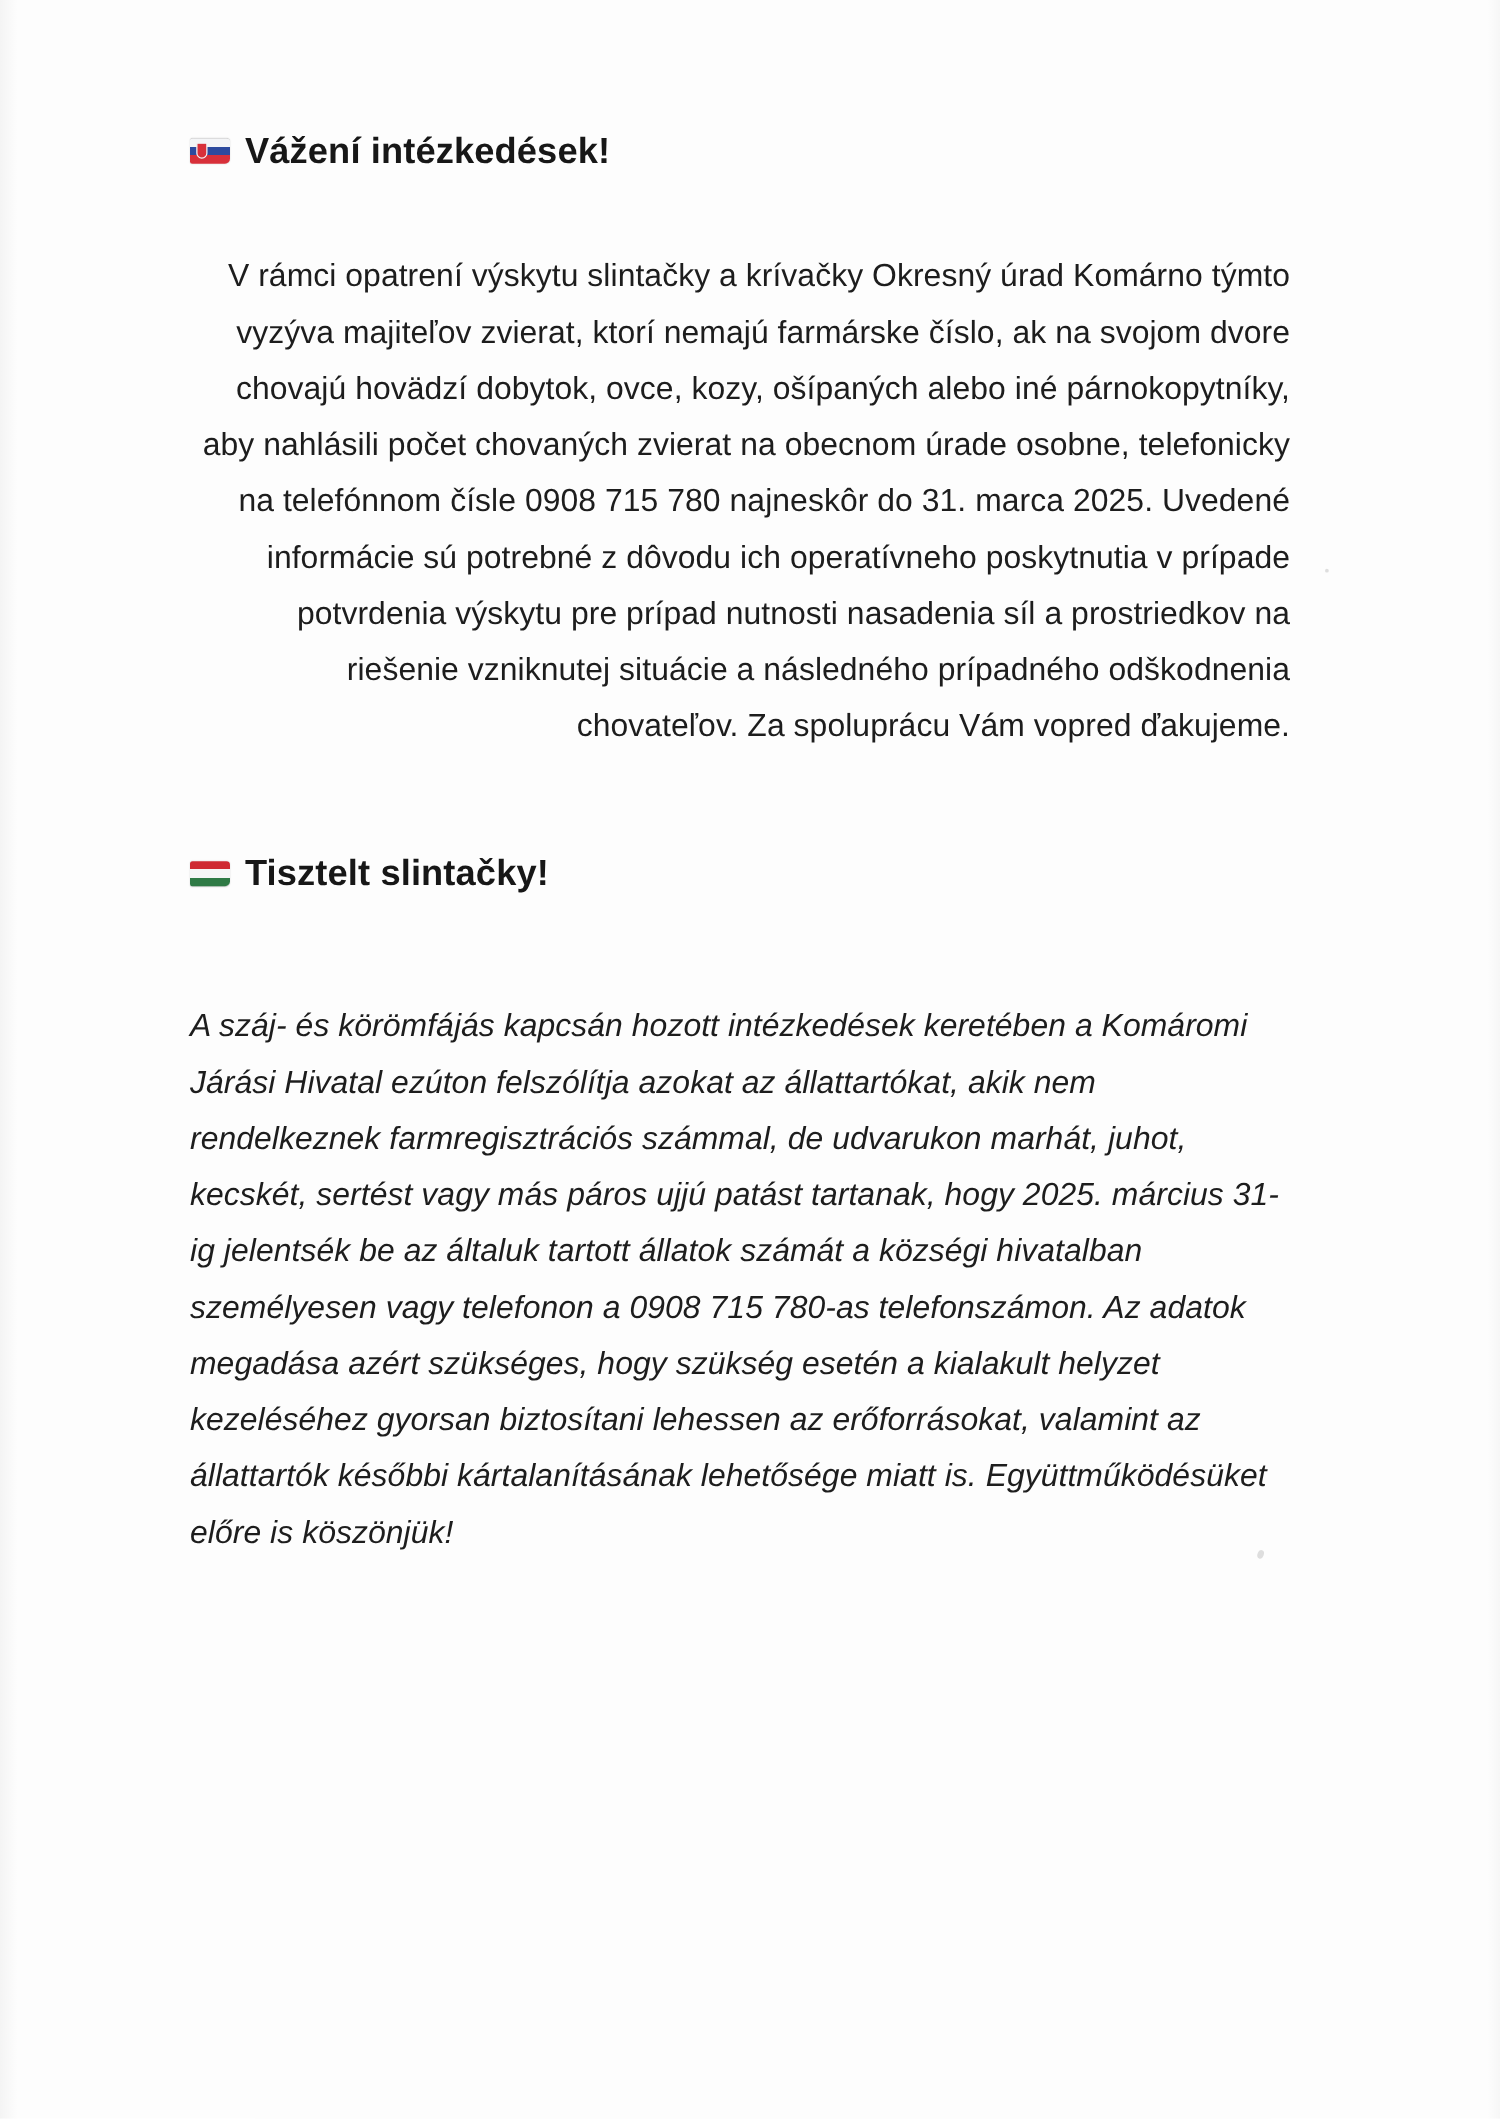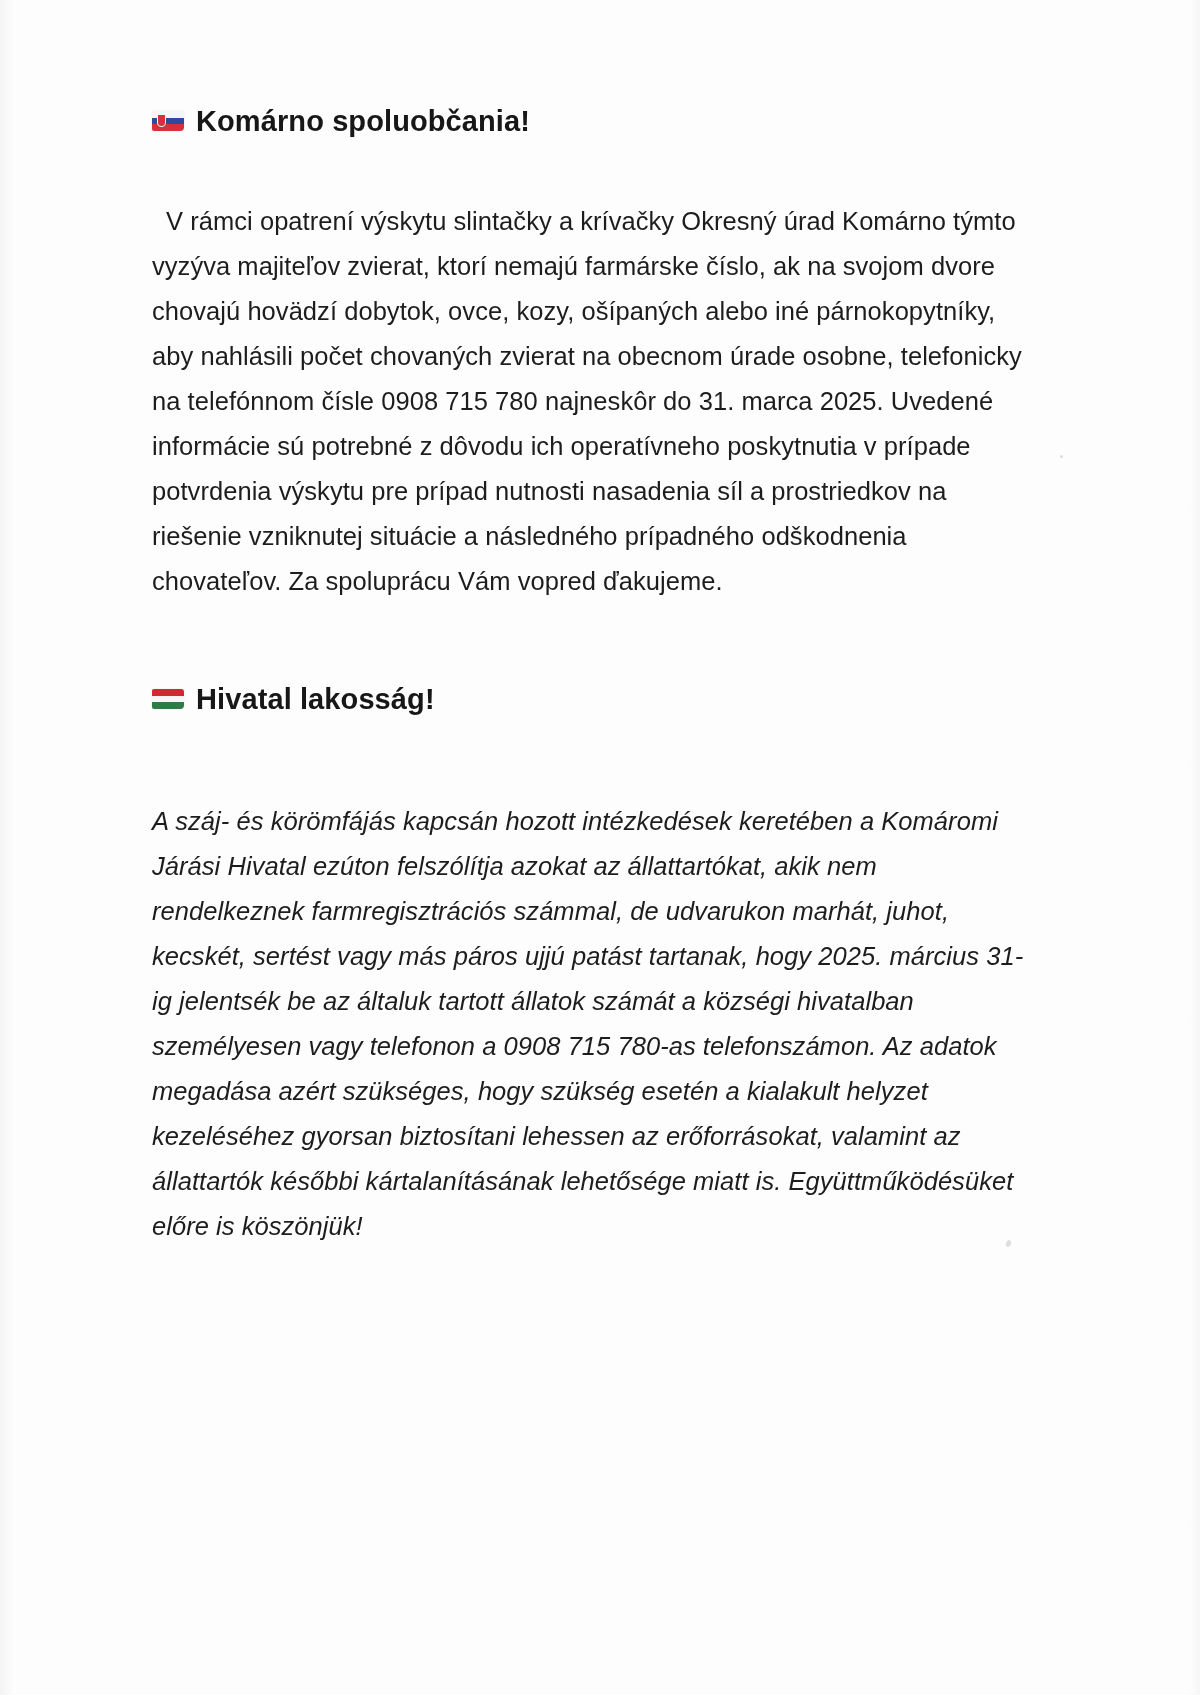--- a/index.html
+++ b/index.html
@@ -100,20 +100,21 @@
     font-size: 25.5px;
     line-height: 45px;
     color: #1d1d1d;
     letter-spacing: .05px;
     white-space: pre-line;
   }
 
   .para-sk {
     margin-top: 60px;
     text-indent: 14px;
+    text-align: right;
   }
 
   .heading-hu { margin-top: 78px; }
 
   .para-hu { margin-top: 82px; font-style: italic; }
 
   .speck {
     position: absolute;
     background: #dedede;
     border-radius: 50%;
@@ -124,29 +125,29 @@
 </head>
 <body>
 
 <div class="page">
 
   <div class="content">
 
     <div class="section">
       <div class="heading heading-sk">
         <span class="flag flag-sk"></span>
-        <span>Komárno spoluobčania!</span>
+        <span>Vážení intézkedések!</span>
       </div>
       <p class="para para-sk">V rámci opatrení výskytu slintačky a krívačky Okresný úrad Komárno týmto vyzýva majiteľov zvierat, ktorí nemajú farmárske číslo, ak na svojom dvore chovajú hovädzí dobytok, ovce, kozy, ošípaných alebo iné párnokopytníky, aby nahlásili počet chovaných zvierat na obecnom úrade osobne, telefonicky na telefónnom čísle 0908 715 780 najneskôr do 31. marca 2025. Uvedené informácie sú potrebné z dôvodu ich operatívneho poskytnutia v prípade potvrdenia výskytu pre prípad nutnosti nasadenia síl a prostriedkov na riešenie vzniknutej situácie a následného prípadného odškodnenia chovateľov. Za spoluprácu Vám vopred ďakujeme.</p>
     </div>
 
     <div class="section">
       <div class="heading heading-hu">
         <span class="flag flag-hu"></span>
-        <span>Hivatal lakosság!</span>
+        <span>Tisztelt slintačky!</span>
       </div>
       <p class="para para-hu">A száj- és körömfájás kapcsán hozott intézkedések keretében a Komáromi Járási Hivatal ezúton felszólítja azokat az állattartókat, akik nem rendelkeznek farmregisztrációs számmal, de udvarukon marhát, juhot, kecskét, sertést vagy más páros ujjú patást tartanak, hogy 2025. március 31-ig jelentsék be az általuk tartott állatok számát a községi hivatalban személyesen vagy telefonon a 0908 715 780-as telefonszámon. Az adatok megadása azért szükséges, hogy szükség esetén a kialakult helyzet kezeléséhez gyorsan biztosítani lehessen az erőforrásokat, valamint az állattartók későbbi kártalanításának lehetősége miatt is. Együttműködésüket előre is köszönjük!</p>
     </div>
 
   </div>
 
   <span class="speck speck-a"></span>
   <span class="speck speck-b"></span>
 </div>
 

